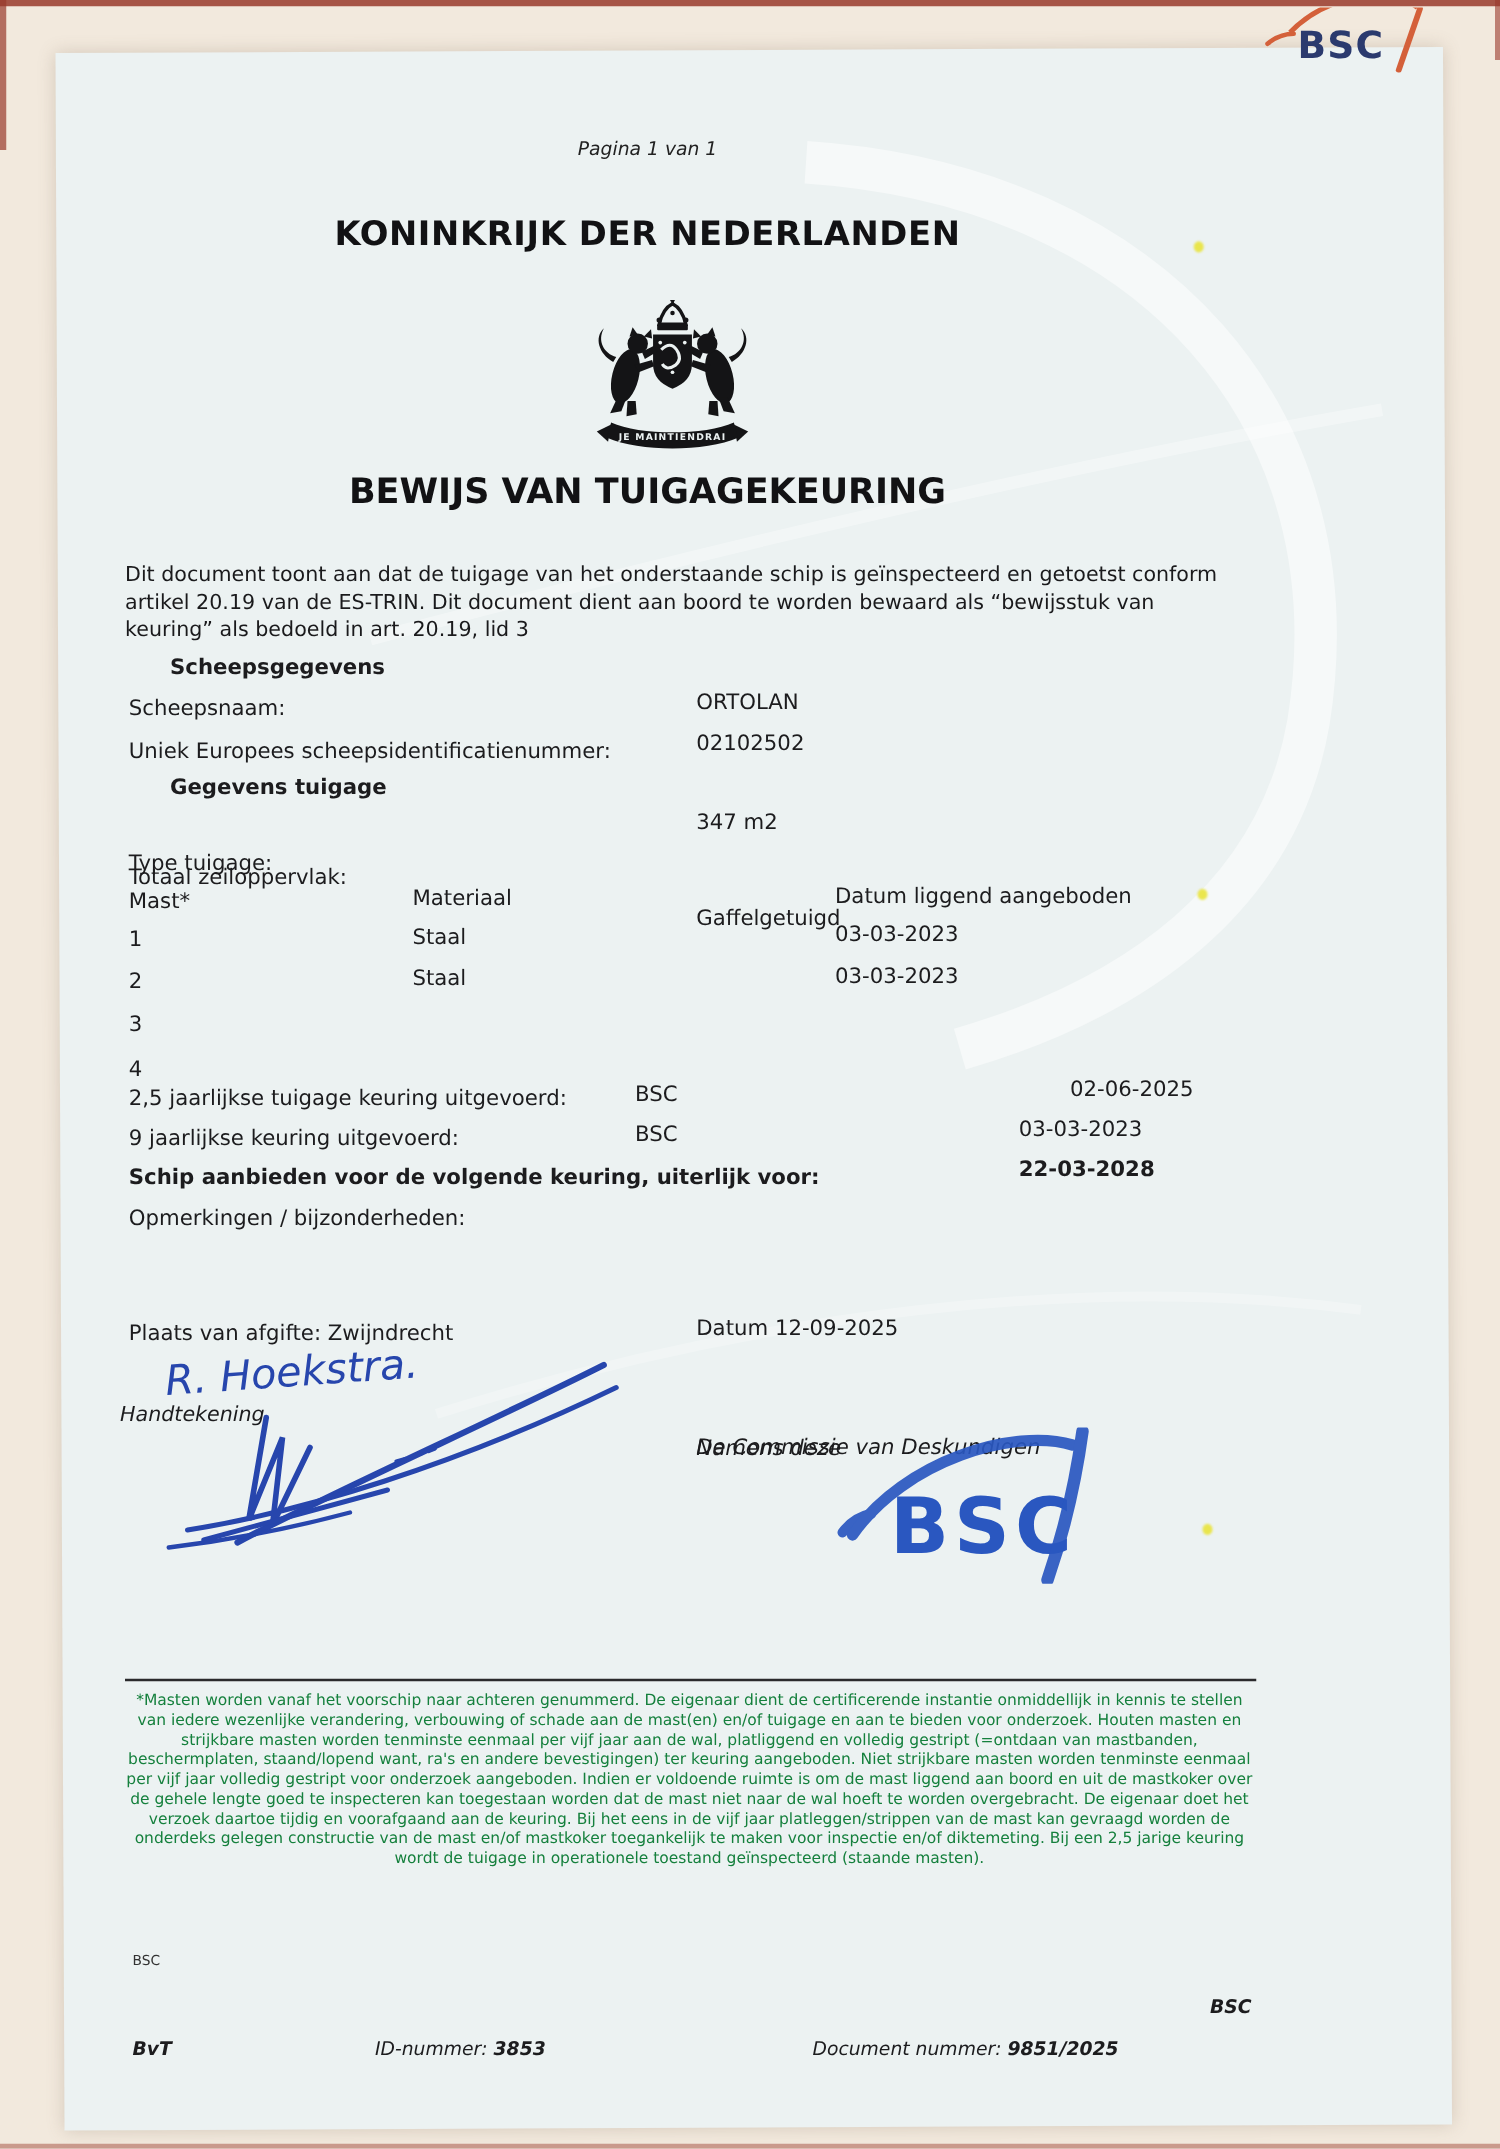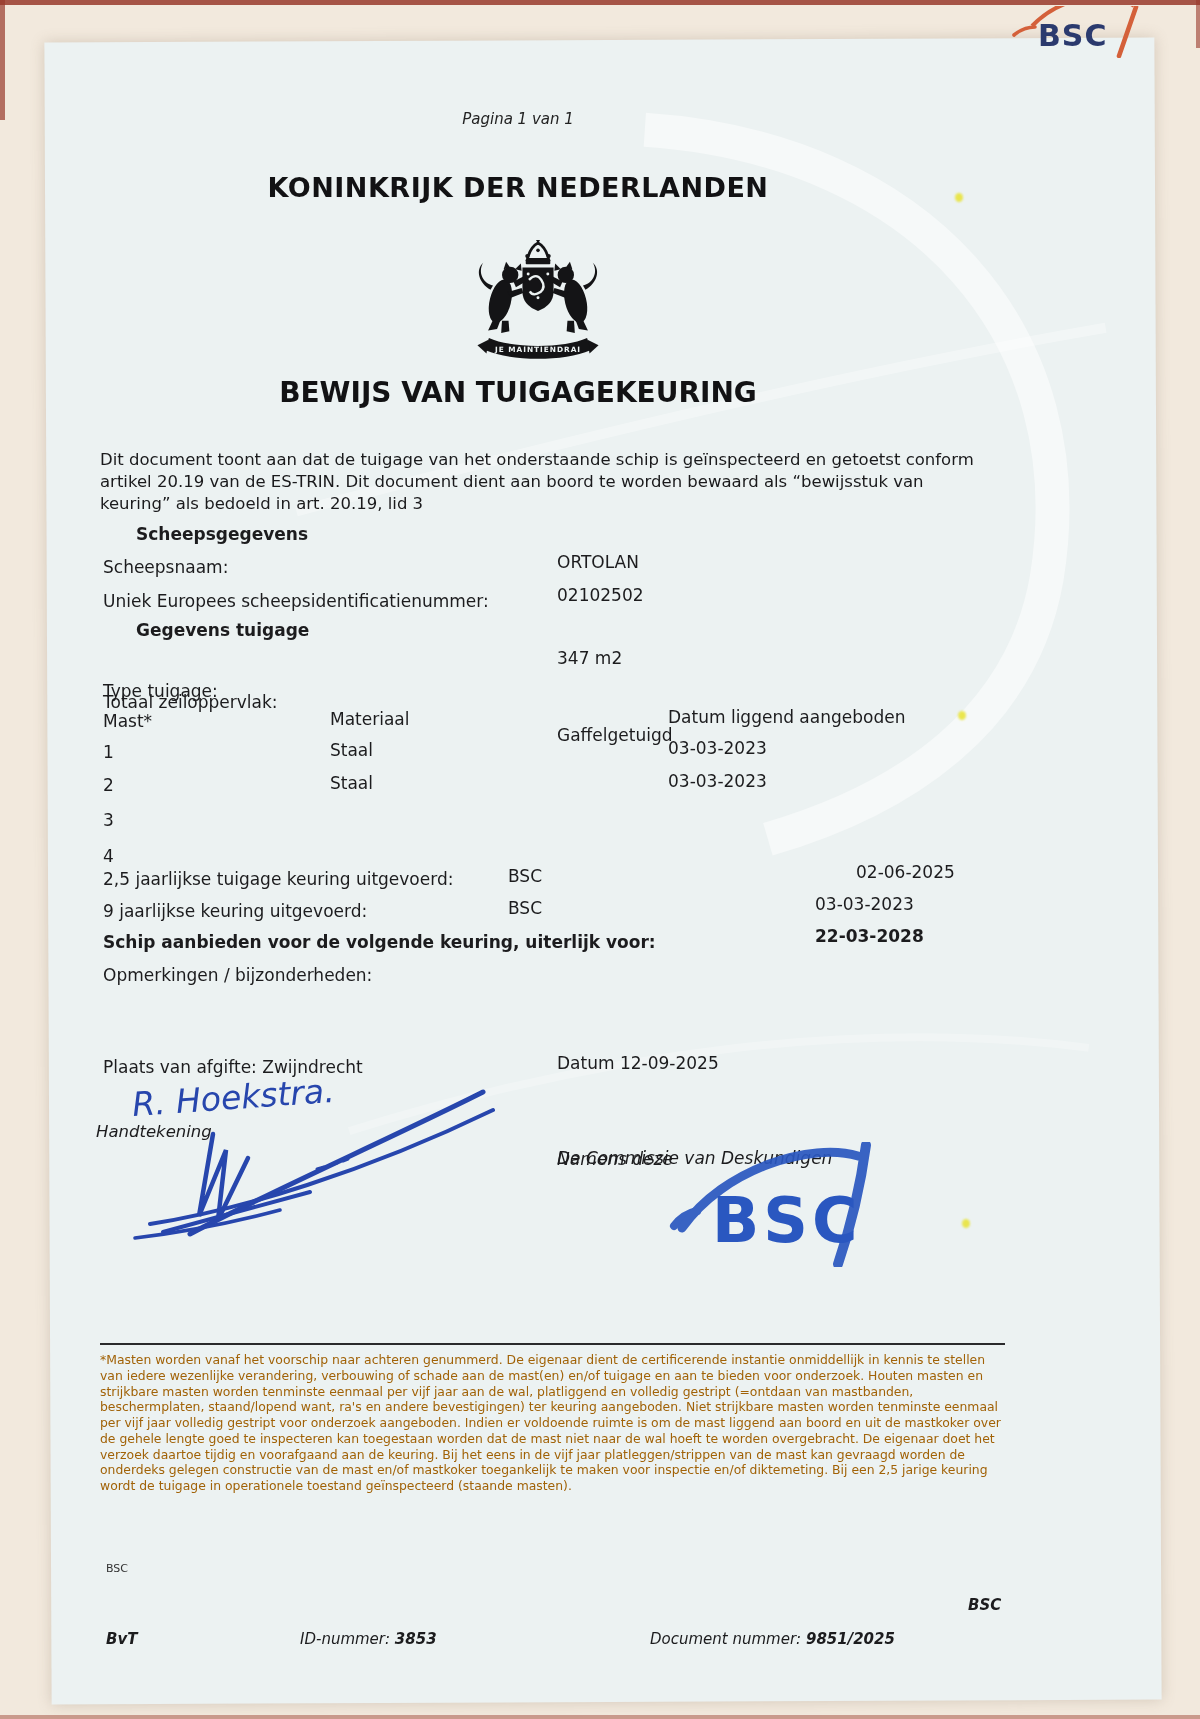--- a/index.html
+++ b/index.html
@@ -34,21 +34,21 @@
   .val{font-size:17px;}
   .bold{font-weight:bold;}
   .it{font-style:italic;}
   .row-label{left:103px;}
   .col-val{left:557px;}
   .col-mat{left:330px;}
   .col-dat{left:668px;}
   .col-bsc{left:508px;}
   .col-date2{left:815px;}
   .rule{left:100px;top:1343px;width:905px;height:2px;background:#2a2a2c;}
-  .footnote{left:100px;top:1352px;width:903px;font-size:12.4px;line-height:1.27;color:#a16207;text-align:left;}
+  .footnote{left:100px;top:1352px;width:903px;font-size:12.4px;line-height:1.27;color:#15803d;text-align:center;}
   .bsc-small{left:106px;top:1562px;font-size:11px;color:#333;}
   .bsc-right{left:968px;top:1596px;font-size:15px;font-weight:bold;font-style:italic;}
   .footer-item{top:1630px;font-size:15px;font-style:italic;}
   .sig-wrap{left:95px;top:1072px;width:430px;height:170px;z-index:5;}
   .handtekening{left:96px;top:1122px;font-size:16.5px;font-style:italic;z-index:4;}
   .stamp{left:660px;top:1142px;width:235px;height:125px;}
   .logo-tr{position:absolute;right:52px;top:6px;width:140px;height:52px;}
   .speck{position:absolute;width:8px;height:9px;border-radius:50%;background:#e9e43c;filter:blur(1px);opacity:.9;}
 </style>
 </head>

